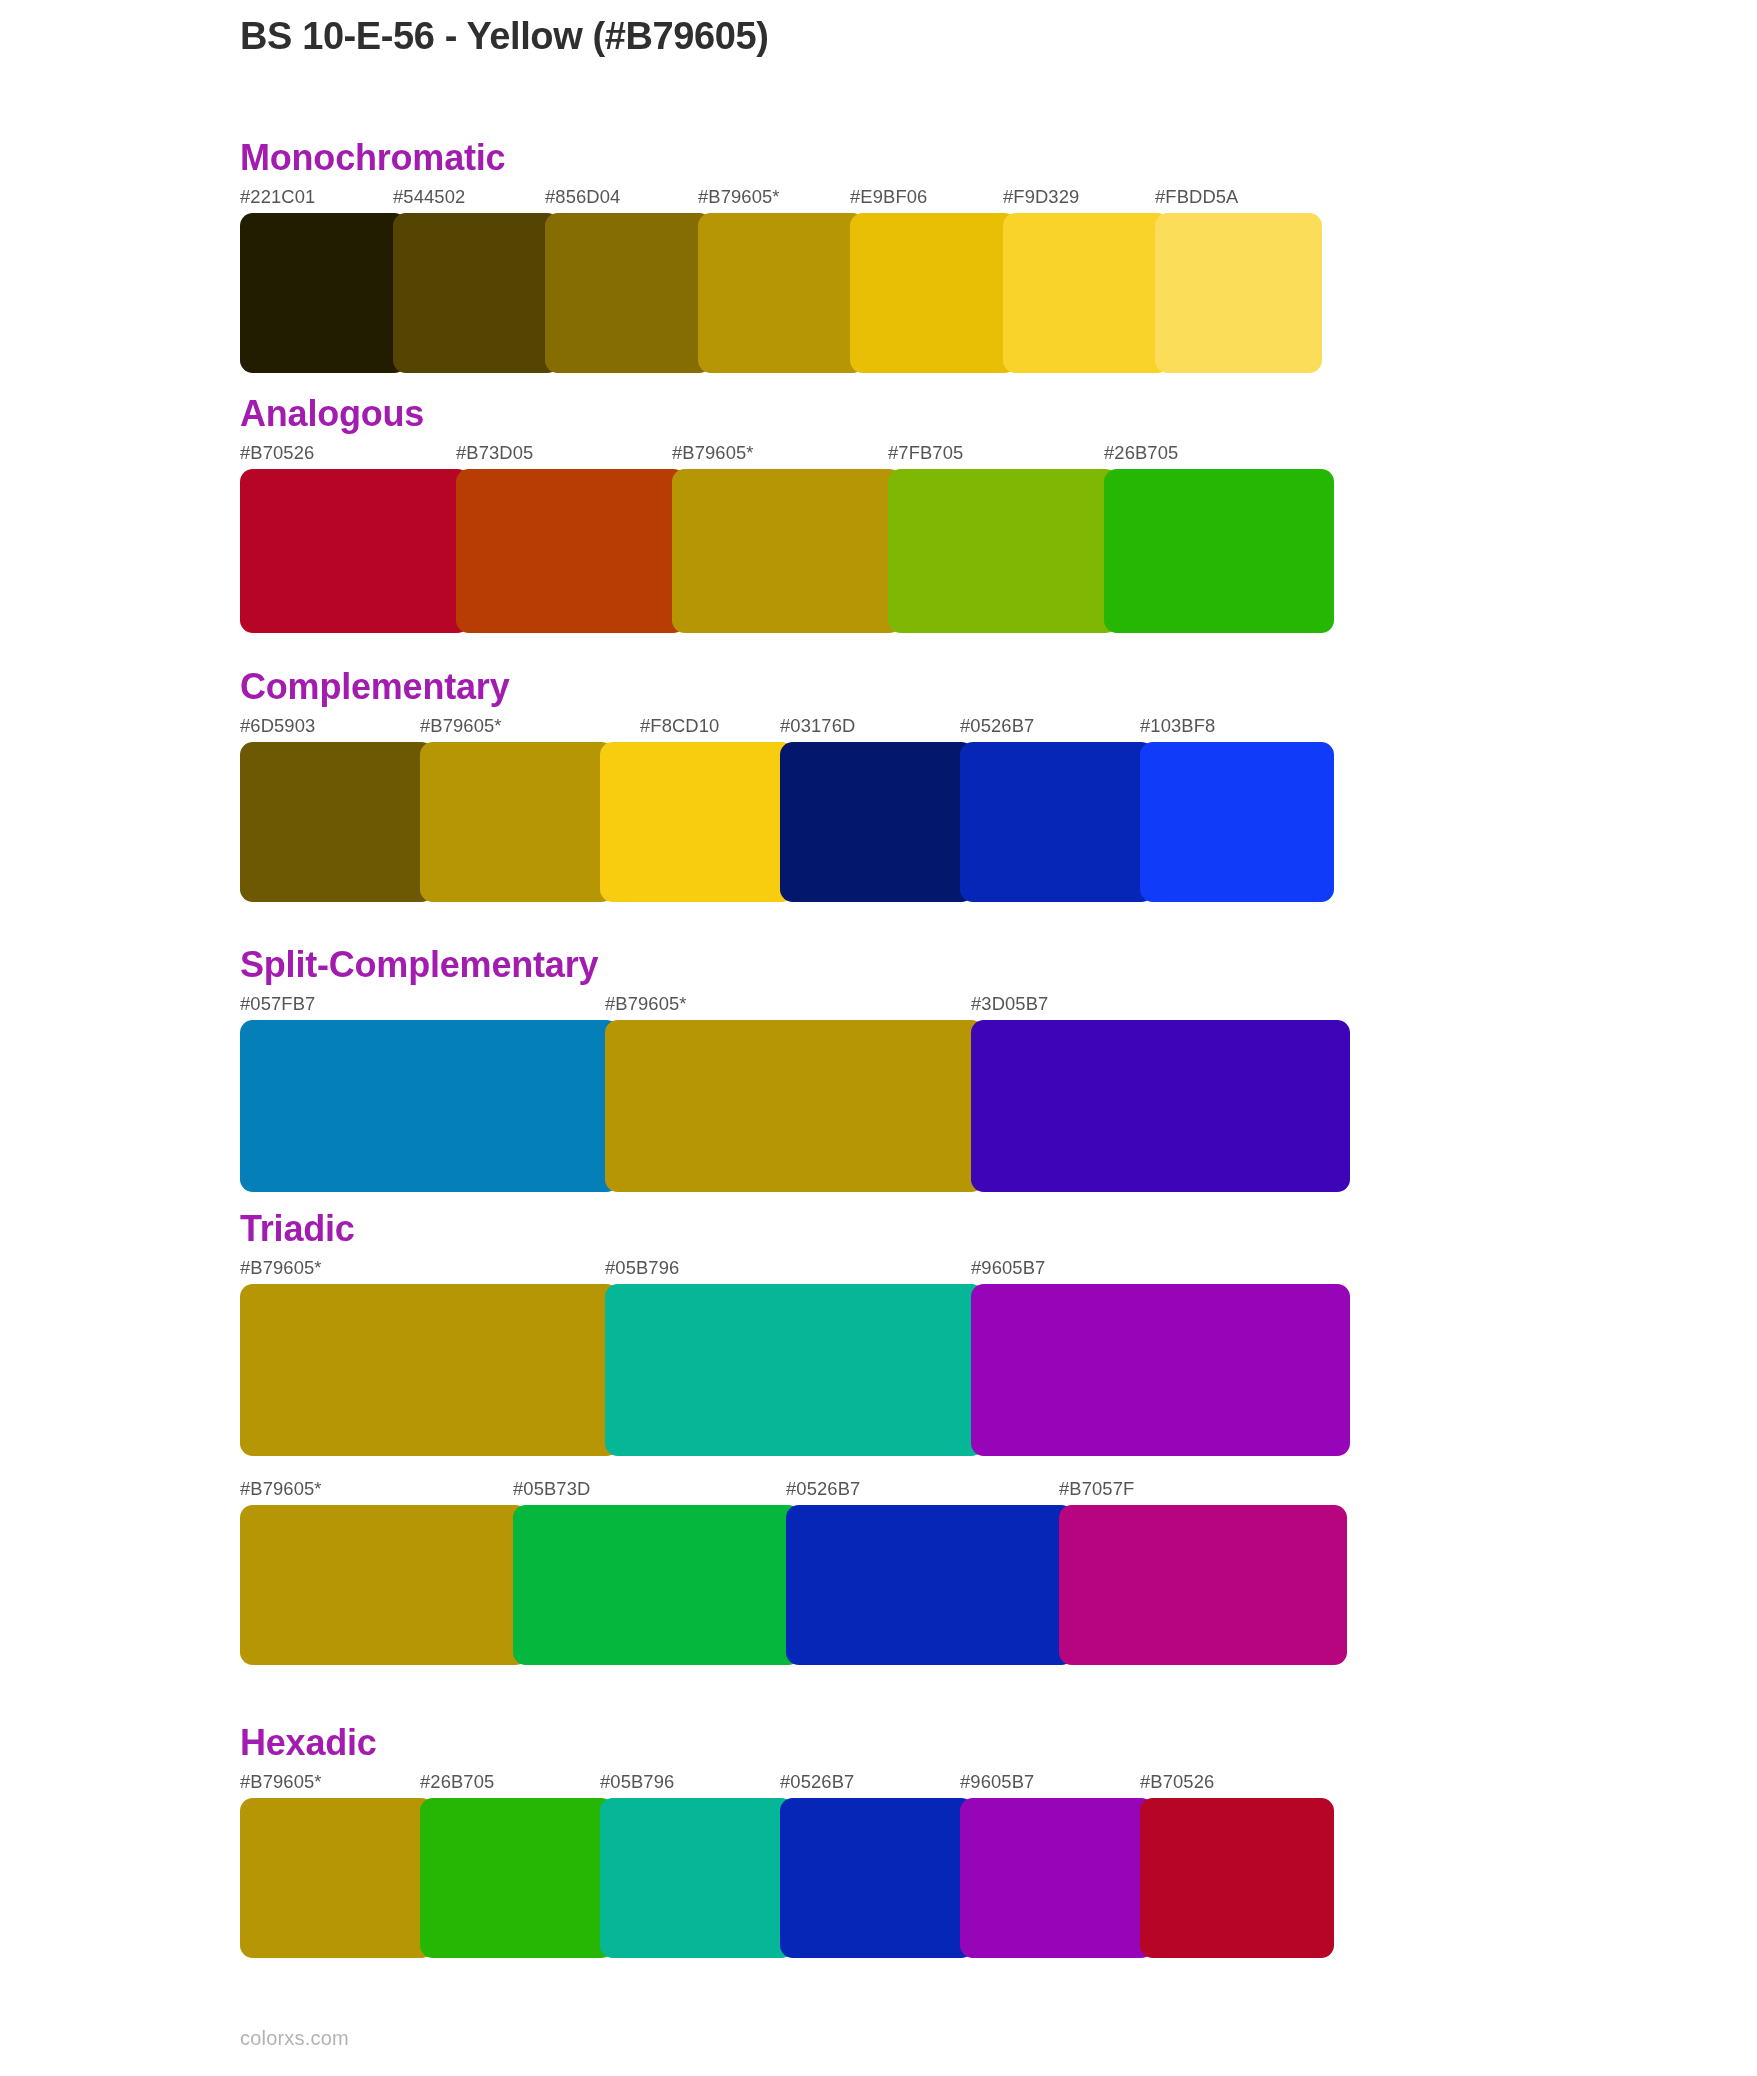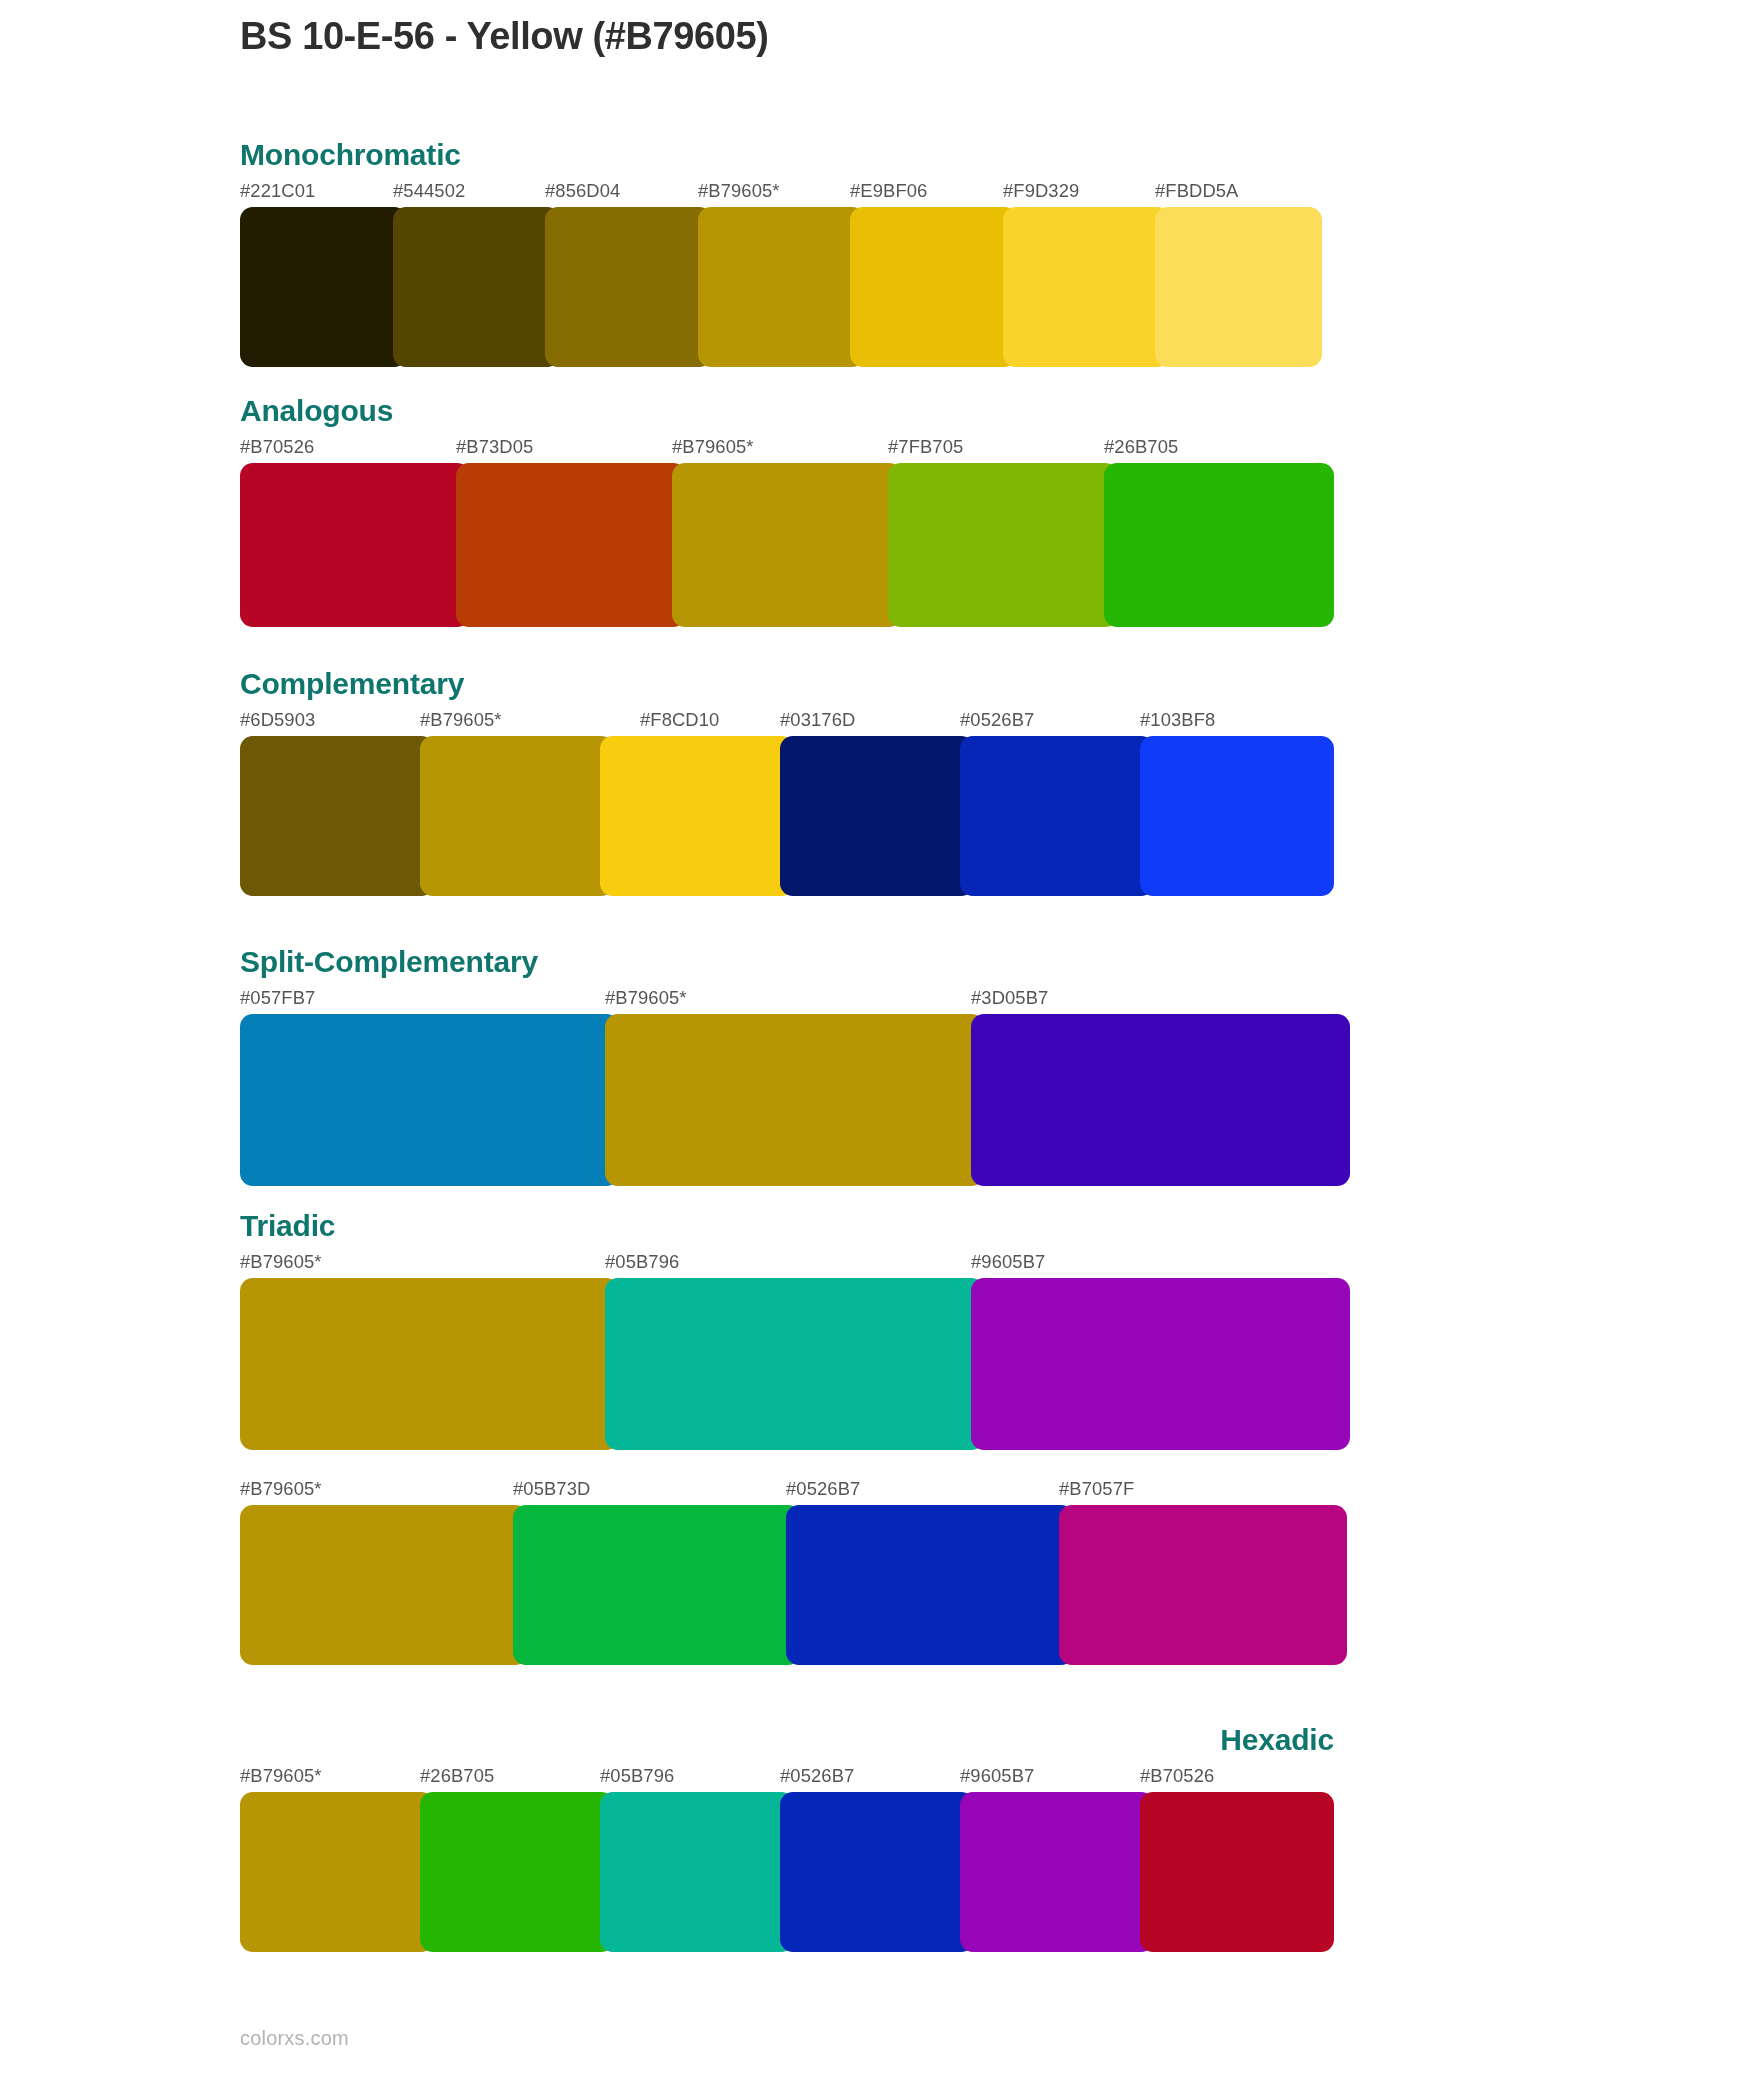--- a/index.html
+++ b/index.html
@@ -53,23 +53,23 @@
     position: absolute;
     left: 0;
     top: 0;
     width: 1757px;
   }
   .section {
     position: absolute;
     left: 240px;
   }
   .section-title {
-    font-size: 30px;
+    font-size: 36px;
     font-weight: bold;
-    color: #0f766e;
+    color: #a21caf;
     letter-spacing: -0.2px;
     margin: 0;
     line-height: 1;
     white-space: nowrap;
   }
   .swatch-block {
     position: relative;
     margin-top: 9.6px;
   }
   .labels {
@@ -217,21 +217,21 @@
             <div class="hex-label" style="left: 819px;">#B7057F</div>
           </div>
           <div class="swatches" style="height: 160px;">
             <div class="swatch" title="#B79605*" style="left: 0px; width: 288px; height: 160px; background: rgb(183, 150, 5); z-index: 1;"></div>
             <div class="swatch" title="#05B73D" style="left: 273px; width: 288px; height: 160px; background: rgb(5, 183, 61); z-index: 2;"></div>
             <div class="swatch" title="#0526B7" style="left: 546px; width: 288px; height: 160px; background: rgb(5, 38, 183); z-index: 3;"></div>
             <div class="swatch" title="#B7057F" style="left: 819px; width: 288px; height: 160px; background: rgb(183, 5, 127); z-index: 4;"></div>
           </div>
         </div>
       </div>
-      <div class="section" style="top: 1725px; text-align: right;">
+      <div class="section" style="top: 1725px;">
         <div class="section-title">Hexadic</div>
         <div class="swatch-block" style="width: 1094px;">
           <div class="labels">
             <div class="hex-label" style="left: 0px;">#B79605*</div>
             <div class="hex-label" style="left: 180px;">#26B705</div>
             <div class="hex-label" style="left: 360px;">#05B796</div>
             <div class="hex-label" style="left: 540px;">#0526B7</div>
             <div class="hex-label" style="left: 720px;">#9605B7</div>
             <div class="hex-label" style="left: 900px;">#B70526</div>
           </div>

